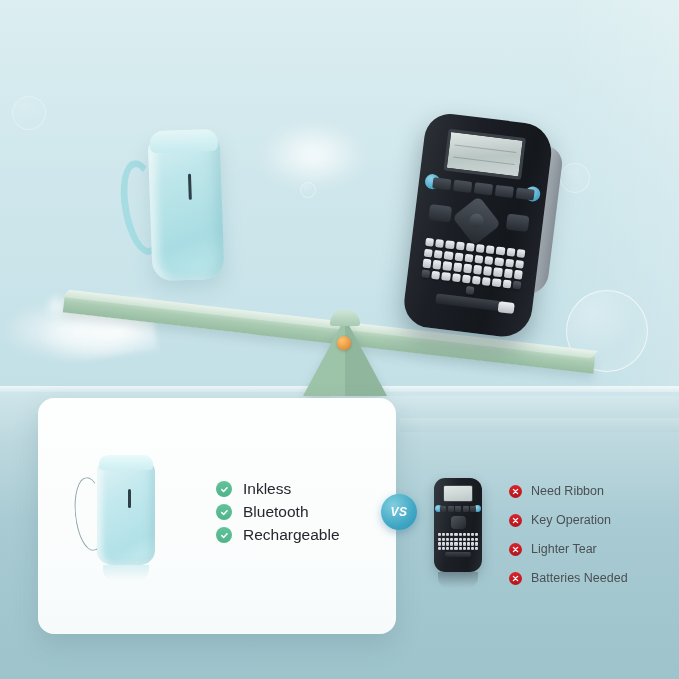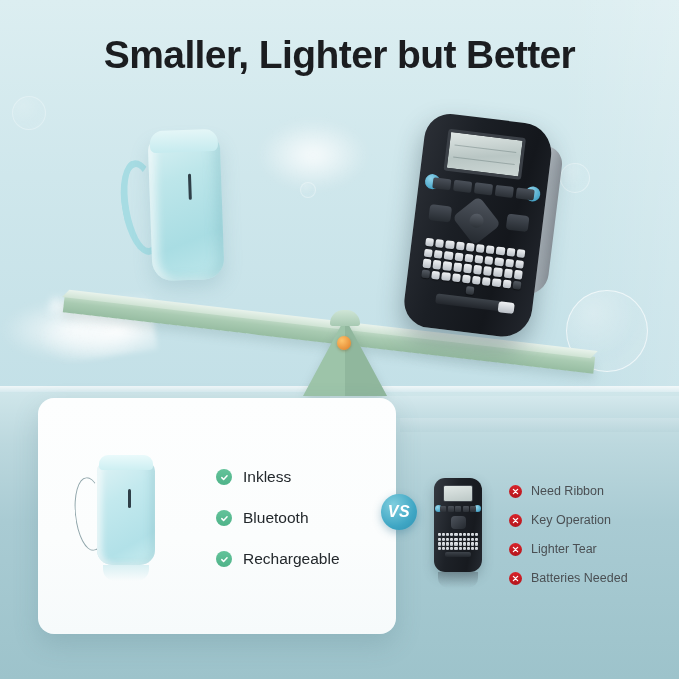--- a/index.html
+++ b/index.html
@@ -353,22 +353,22 @@
     background: linear-gradient(180deg,#3e444b,#23272d);
   }
   .mini-lm .refl {
     position: absolute; left: 4px; top: 94px; width: 40px; height: 16px;
     background: linear-gradient(180deg, rgba(40,46,54,.28), rgba(40,46,54,0));
     border-radius: 0 0 10px 10px;
   }
 
   
   .pros {
-    position: absolute; left: 216px; top: 468px;
-    display: flex; flex-direction: column; gap: 23px;
+    position: absolute; left: 216px; top: 480px;
+    display: flex; flex-direction: column; gap: 5px;
   }
   .pros .item { display: flex; align-items: center; gap: 11px; }
   .pros .label { font-size: 15.5px; color: #23282c; }
   .ico-check {
     width: 16px; height: 16px; border-radius: 50%;
     background: linear-gradient(180deg,#63c39a,#4fb389);
     display: flex; align-items: center; justify-content: center;
     flex: 0 0 auto;
   }
   .ico-check svg { display: block; }
@@ -390,21 +390,21 @@
   
   .vs-badge {
     position: absolute; left: 381px; top: 494px;
     width: 36px; height: 36px; border-radius: 50%;
     background: radial-gradient(circle at 34% 30%, #7fcede, #3fa6c4 62%, #2f92b2 100%);
     display: flex; align-items: center; justify-content: center;
     box-shadow: 0 3px 8px rgba(40,110,140,.35);
     z-index: 9;
   }
   .vs-badge span {
-    color: #ffffff; font-size: 16px; font-weight: 700; font-style: italic;
+    color: #ffffff; font-size: 12px; font-weight: 700; font-style: italic;
     letter-spacing: .5px;
   }
 </style>
 </head>
 <body>
 
 <div id="stage">
 
   <div class="band-back"></div>
   <div class="wall-right"></div>
@@ -416,21 +416,20 @@
   <div class="cloud c1"></div>
   <div class="cloud c2"></div>
   <div class="cloud c3"></div>
   <div class="bubble b1"></div>
   <div class="bubble b2"></div>
   <div class="bubble b3"></div>
   <div class="bubble b4"></div>
   <div class="feather"></div>
   <div class="feather-quill"></div>
 
-  <div class="title">Smaller, Lighter but Better</div>
 
   <div class="seesaw-wrap">
     <div class="beam"></div>
     <div class="beam-top"></div>
     <div class="fulcrum"></div>
     <div class="fulcrum-shade"></div>
     <div class="fulcrum-cap"></div>
     <div class="pivot"></div>
   </div>
 

